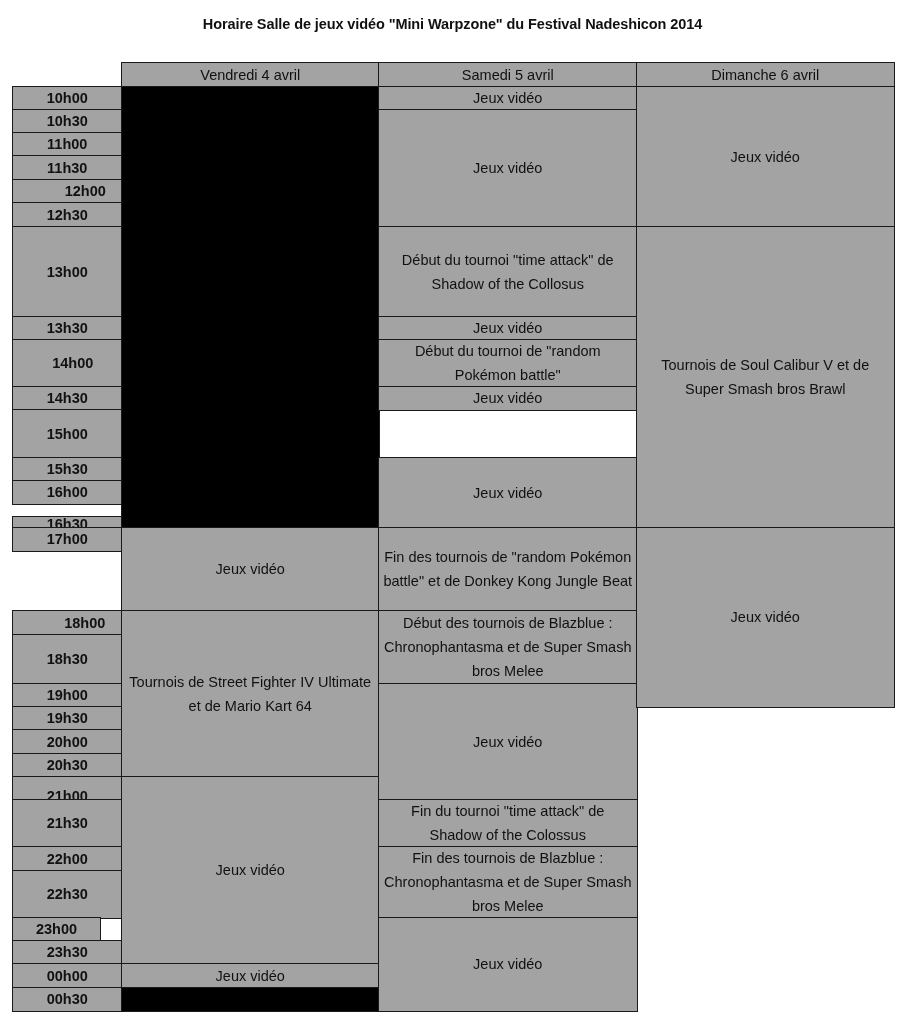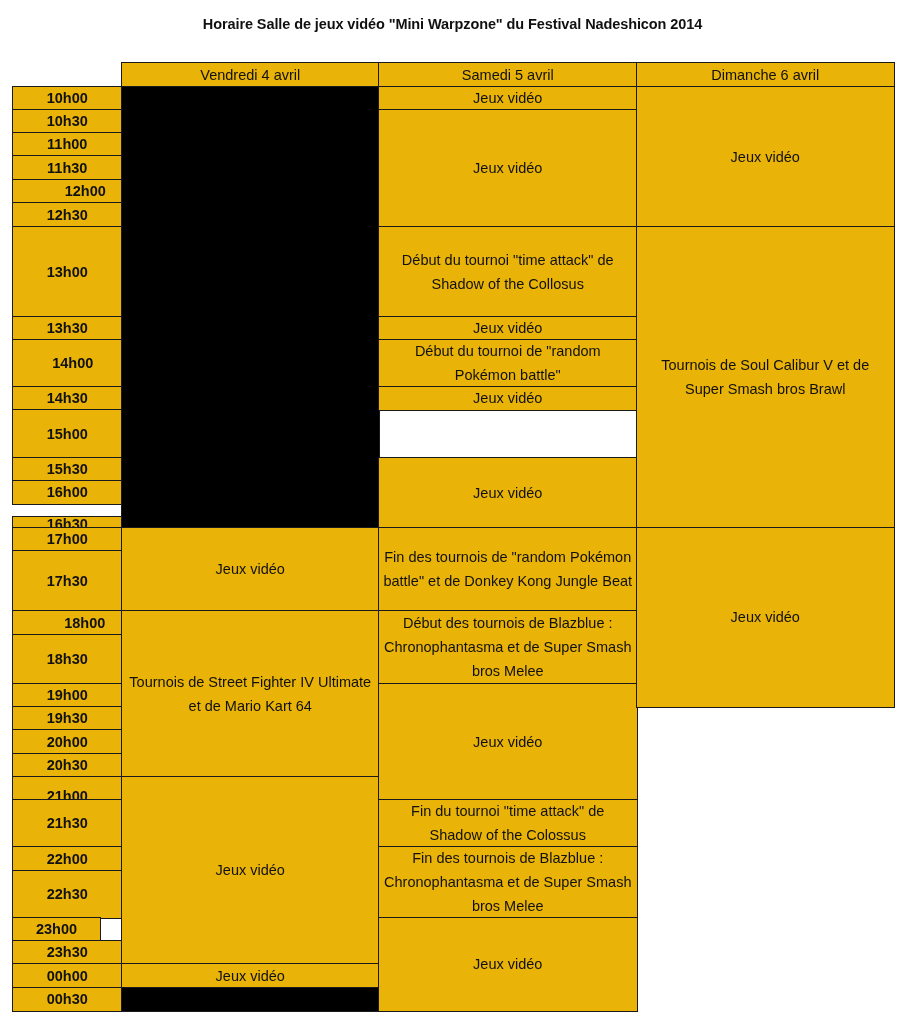--- a/index.html
+++ b/index.html
@@ -3,21 +3,21 @@
 <meta charset="utf-8">
 <style>
   html, body { margin:0; padding:0; background:#ffffff; }
   body { width:905px; height:1024px; position:relative; overflow:hidden;
          font-family:"Liberation Sans", "DejaVu Sans", sans-serif; color:#111; }
   .title { position:absolute; left:0; top:16px; width:905px; text-align:center;
            font-weight:bold; font-size:14.5px; letter-spacing:-0.1px; }
   .grid { position:absolute; left:0; top:0; width:905px; height:1024px; }
   .cell { position:absolute; box-sizing:border-box; border:1.5px solid #1a1a1a;
           display:flex; align-items:center; justify-content:center; text-align:center;
-          font-size:14.5px; line-height:24px; background:#eab308; padding:0 4px; }
+          font-size:14.5px; line-height:24px; background:#a3a3a3; padding:0 4px; }
   .cell.time { font-weight:bold; }
   .cell.black { background:#000; }
   .cell.head { font-size:14.5px; }
 </style>
 </head>
 <body>
 
 <div class="title">Horaire Salle de jeux vidéo "Mini Warpzone" du Festival Nadeshicon 2014</div>
 <div class="grid" id="grid">
     <div class="cell head" style="left: 121px; top: 62px; width: 258.5px; height: 25.5px;">
@@ -66,23 +66,20 @@
       <span>15h30</span>
     </div>
     <div class="cell time" style="left: 12px; top: 480px; width: 110.5px; height: 24.5px;">
       <span>16h00</span>
     </div>
     <div class="cell time" style="left: 12px; top: 516px; width: 110.5px; height: 16px;">
       <span>16h30</span>
     </div>
     <div class="cell time" style="left: 12px; top: 527px; width: 110.5px; height: 24.5px;">
       <span>17h00</span>
-    </div>
-    <div class="cell time" style="left: 12px; top: 550px; width: 110.5px; height: 61.5px;">
-      <span>17h30</span>
     </div>
     <div class="cell time" style="left: 12px; top: 610px; width: 110.5px; height: 25.5px; padding-left: 39px;">
       <span>18h00</span>
     </div>
     <div class="cell time" style="left: 12px; top: 634px; width: 110.5px; height: 50.5px;">
       <span>18h30</span>
     </div>
     <div class="cell time" style="left: 12px; top: 683px; width: 110.5px; height: 24.5px;">
       <span>19h00</span>
     </div>

